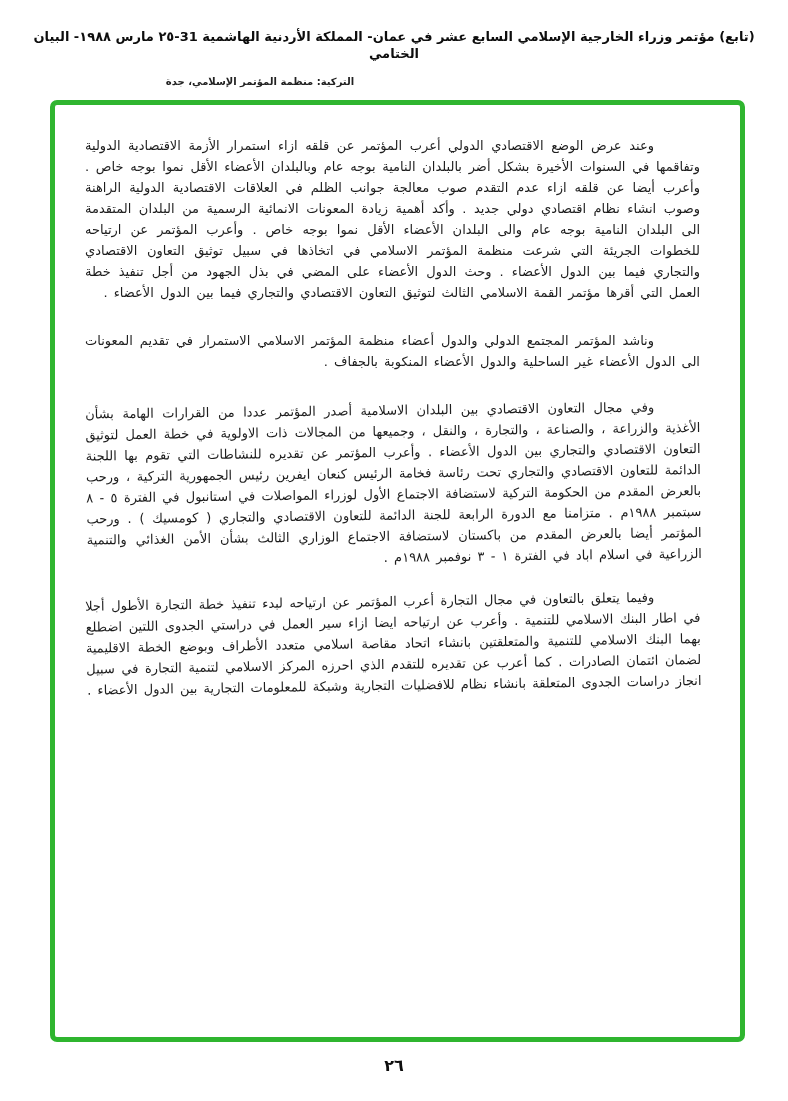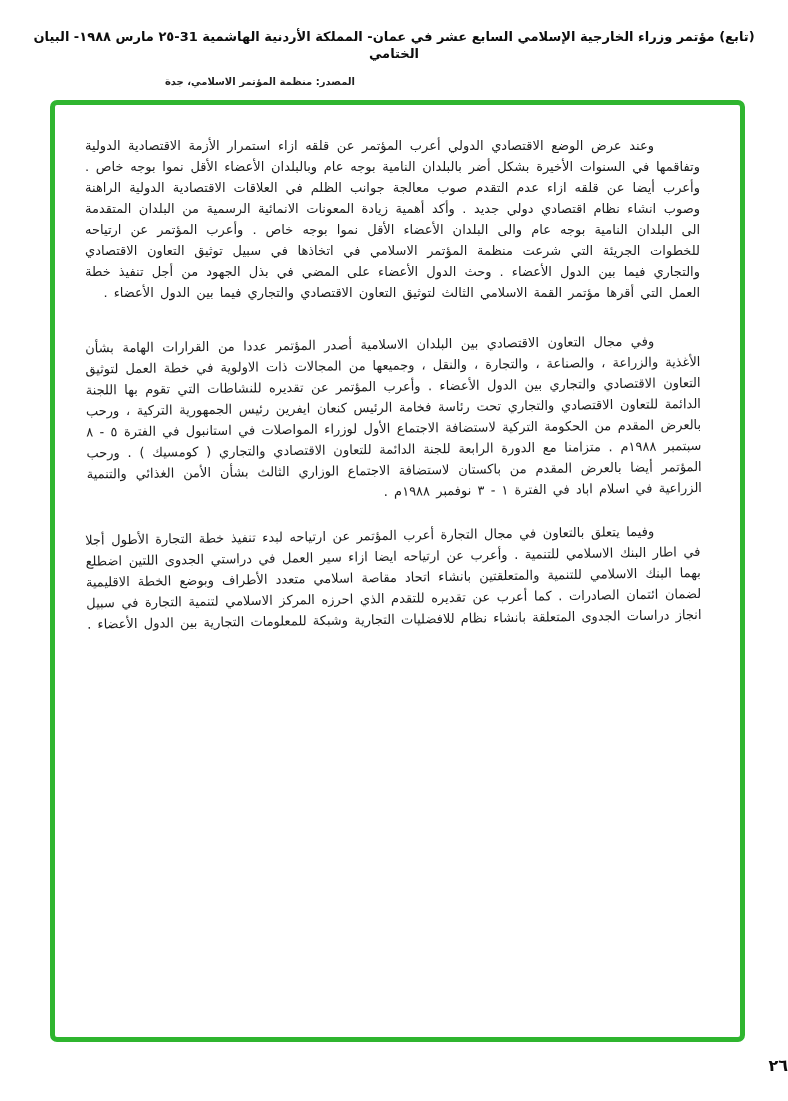--- a/index.html
+++ b/index.html
@@ -53,38 +53,39 @@
     word-spacing:2px;
     color:#1d1d1d;
   }
   .p1 { margin-bottom:27px; }
   .p2 { margin-bottom:24px; }
   
   .p3 { transform:rotate(-0.7deg); transform-origin:right top; margin-bottom:22px; }
   .p4 { transform:rotate(-0.9deg); transform-origin:right top; }
 
   
-  .footer { position:absolute; bottom:26px; left:0; right:0; }
+  .footer { position:absolute; bottom:26px; left:0; right:0; text-align:center; }
   .page-number { font-size:16px; font-weight:bold; color:#0d0d0d; letter-spacing:2px; }
 </style>
 </head>
 <body>
 
 <div class="page">
 
   <div class="header">
     <div class="header-title">(تابع) مؤتمر وزراء الخارجية الإسلامي السابع عشر في عمان- المملكة الأردنية الهاشمية 31-٢٥ مارس ١٩٨٨- البيان الختامي</div>
     <div class="header-source-row">
-      <span class="header-source">المصدر: منظمة المؤتمر الاسلامي، جدة</span>
+      <span class="header-source">التركية: منظمة المؤتمر الإسلامي، جدة</span>
     </div>
   </div>
 
   <div class="frame" style="border-color: rgb(47, 181, 47);">
     <div class="content">
       <p class="para p1">وعند عرض الوضع الاقتصادي الدولي أعرب المؤتمر عن قلقه ازاء استمرار الأزمة الاقتصادية الدولية وتفاقمها في السنوات الأخيرة بشكل أضر بالبلدان النامية بوجه عام وبالبلدان الأعضاء الأقل نموا بوجه خاص . وأعرب أيضا عن قلقه ازاء عدم التقدم صوب معالجة جوانب الظلم في العلاقات الاقتصادية الدولية الراهنة وصوب انشاء نظام اقتصادي دولي جديد . وأكد أهمية زيادة المعونات الانمائية الرسمية من البلدان المتقدمة الى البلدان النامية بوجه عام والى البلدان الأعضاء الأقل نموا بوجه خاص . وأعرب المؤتمر عن ارتياحه للخطوات الجريئة التي شرعت منظمة المؤتمر الاسلامي في اتخاذها في سبيل توثيق التعاون الاقتصادي والتجاري فيما بين الدول الأعضاء . وحث الدول الأعضاء على المضي في بذل الجهود من أجل تنفيذ خطة العمل التي أقرها مؤتمر القمة الاسلامي الثالث لتوثيق التعاون الاقتصادي والتجاري فيما بين الدول الأعضاء .</p>
+      <p class="para p2">وناشد المؤتمر المجتمع الدولي والدول أعضاء منظمة المؤتمر الاسلامي الاستمرار في تقديم المعونات الى الدول الأعضاء غير الساحلية والدول الأعضاء المنكوبة بالجفاف .</p>
       <p class="para p3">وفي مجال التعاون الاقتصادي بين البلدان الاسلامية أصدر المؤتمر عددا من القرارات الهامة بشأن الأغذية والزراعة ، والصناعة ، والتجارة ، والنقل ، وجميعها من المجالات ذات الاولوية في خطة العمل لتوثيق التعاون الاقتصادي والتجاري بين الدول الأعضاء . وأعرب المؤتمر عن تقديره للنشاطات التي تقوم بها اللجنة الدائمة للتعاون الاقتصادي والتجاري تحت رئاسة فخامة الرئيس كنعان ايفرين رئيس الجمهورية التركية ، ورحب بالعرض المقدم من الحكومة التركية لاستضافة الاجتماع الأول لوزراء المواصلات في استانبول في الفترة ٥ - ٨ سبتمبر ١٩٨٨م . متزامنا مع الدورة الرابعة للجنة الدائمة للتعاون الاقتصادي والتجاري ( كومسيك ) . ورحب المؤتمر أيضا بالعرض المقدم من باكستان لاستضافة الاجتماع الوزاري الثالث بشأن الأمن الغذائي والتنمية الزراعية في اسلام اباد في الفترة ١ - ٣ نوفمبر ١٩٨٨م .</p>
       <p class="para p4">وفيما يتعلق بالتعاون في مجال التجارة أعرب المؤتمر عن ارتياحه لبدء تنفيذ خطة التجارة الأطول أجلا في اطار البنك الاسلامي للتنمية . وأعرب عن ارتياحه ايضا ازاء سير العمل في دراستي الجدوى اللتين اضطلع بهما البنك الاسلامي للتنمية والمتعلقتين بانشاء اتحاد مقاصة اسلامي متعدد الأطراف وبوضع الخطة الاقليمية لضمان ائتمان الصادرات . كما أعرب عن تقديره للتقدم الذي احرزه المركز الاسلامي لتنمية التجارة في سبيل انجاز دراسات الجدوى المتعلقة بانشاء نظام للافضليات التجارية وشبكة للمعلومات التجارية بين الدول الأعضاء .</p>
     </div>
   </div>
 
   <div class="footer">
     <span class="page-number">٢٦</span>
   </div>
 
 </div>

